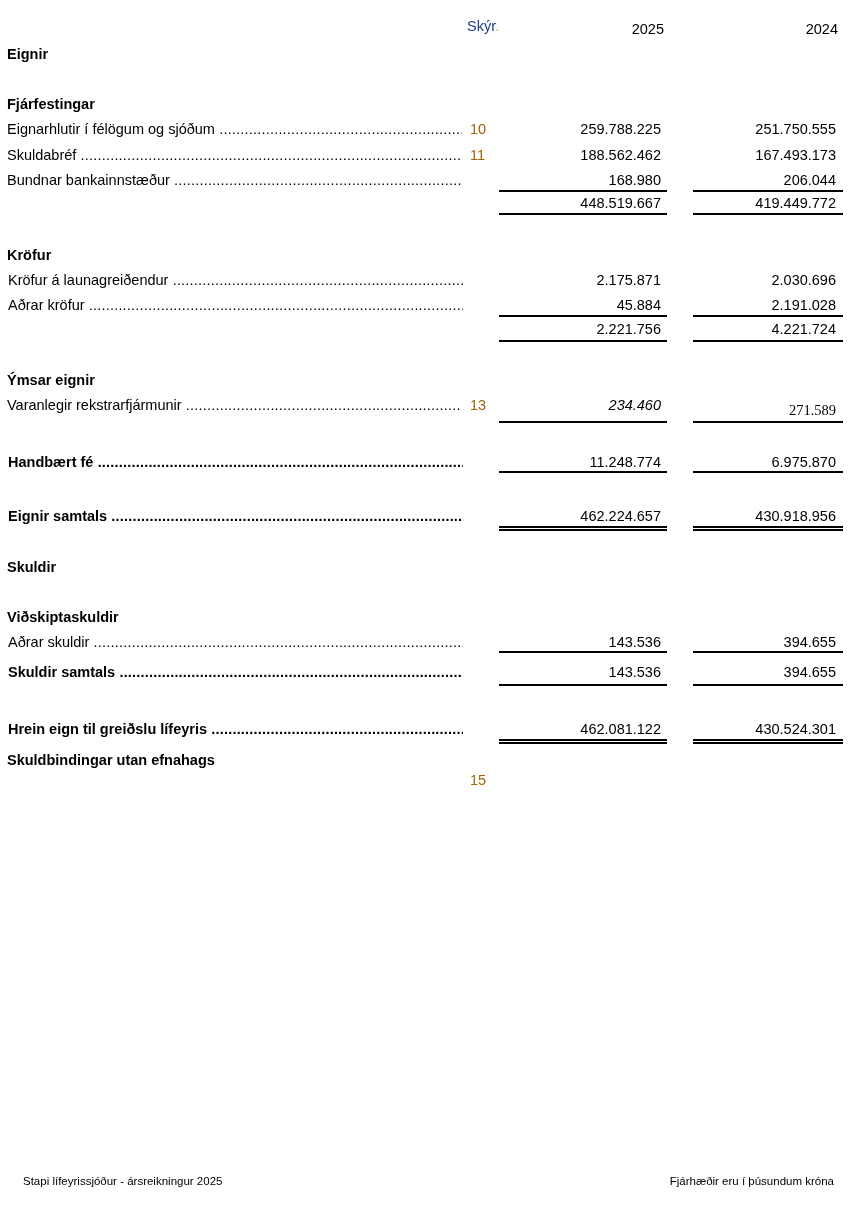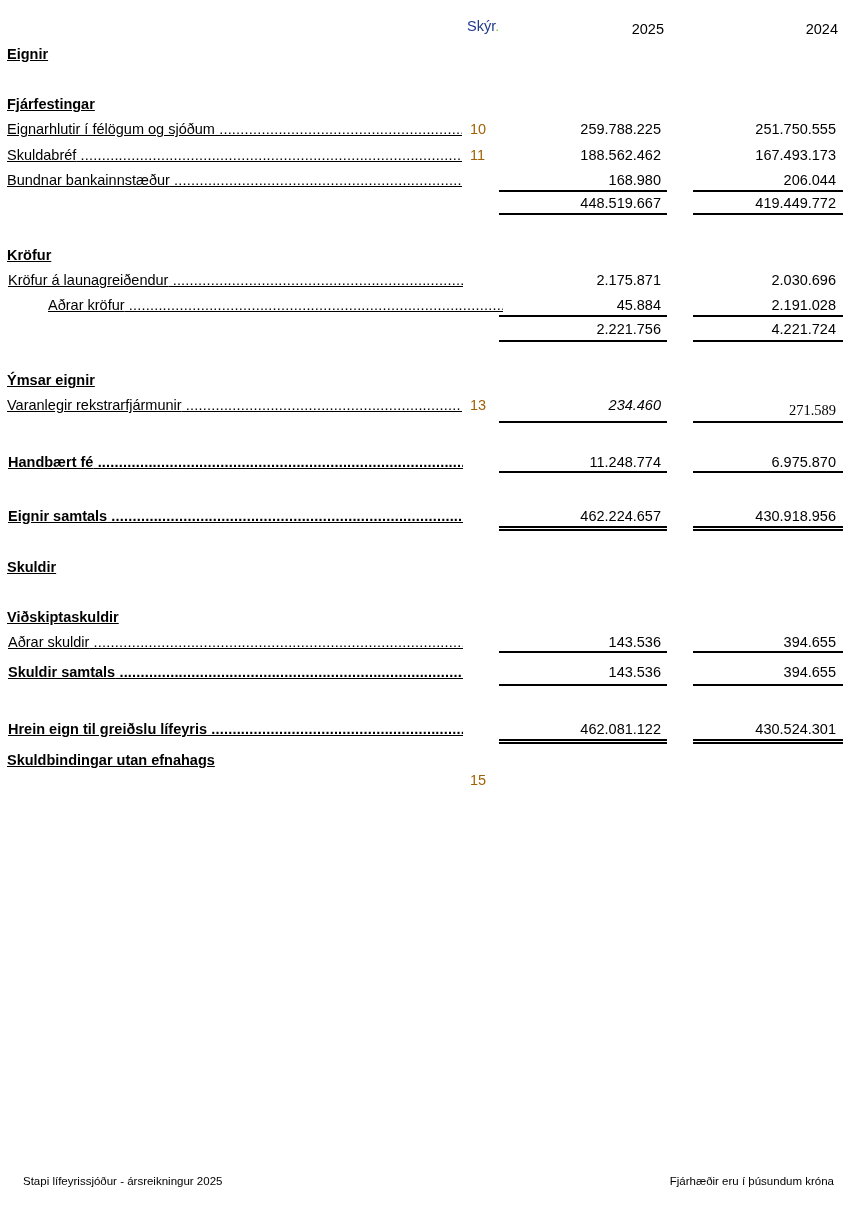--- a/index.html
+++ b/index.html
@@ -1,19 +1,19 @@
 <!DOCTYPE html>
 <html><head>
 <meta charset="utf-8">
 <style>
   html, body { margin:0; padding:0; background:#ffffff; }
   body { width:857px; height:1211px; position:relative; overflow:hidden;
          font-family:"Liberation Sans", sans-serif; color:#000; font-size:14.5px; }
   .abs { position:absolute; white-space:nowrap; line-height:18px; }
-  .lbl { left:7px; width:455px; overflow:hidden;text-decoration:underline; }
+  .lbl { left:7px; width:455px; overflow:hidden; }
   .lbl.indent { left:8px; }
   .bold { font-weight:bold; }
   .dots::after { content:" ......................................................................................................................................................................................"; letter-spacing:0.2px; }
   .note { left:470px; width:24px; text-align:left; color:#a16207; }
   .v1 { left:499px; width:162px; text-align:right; }
   .v2 { left:693px; width:143px; text-align:right; }
   .hdr-year1 { left:560px; width:104px; text-align:right; }
   .hdr-year2 { left:740px; width:98px; text-align:right; }
   .line { position:absolute; height:2px; background:#000; }
   .l1 { left:499px; width:168px; }
@@ -58,21 +58,21 @@
 <div class="line l1" style="top:213px;"></div>
 <div class="line l2" style="top:213px;"></div>
 
 <div class="abs lbl bold" style="top:246px;">Kröfur</div>
 <div>
   <div class="abs lbl indent dots" style="top:271px;"><span>Kröfur á launagreiðendur</span></div>
   <div class="abs v1" style="top:271px;">2.175.871</div>
   <div class="abs v2" style="top:271px;">2.030.696</div>
 </div>
 <div>
-  <div class="abs lbl indent dots" style="top:296px;margin-left:40px;"><span>Aðrar kröfur</span></div>
+  <div class="abs lbl indent dots" style="top:296px;"><span>Aðrar kröfur</span></div>
   <div class="abs v1" style="top:296px;">45.884</div>
   <div class="abs v2" style="top:296px;">2.191.028</div>
 </div>
 <div class="line l1" style="top:315px;"></div>
 <div class="line l2" style="top:315px;"></div>
 <div class="abs v1" style="top:320px;">2.221.756</div>
 <div class="abs v2" style="top:320px;">4.221.724</div>
 <div class="line l1" style="top:340px;"></div>
 <div class="line l2" style="top:340px;"></div>
 

